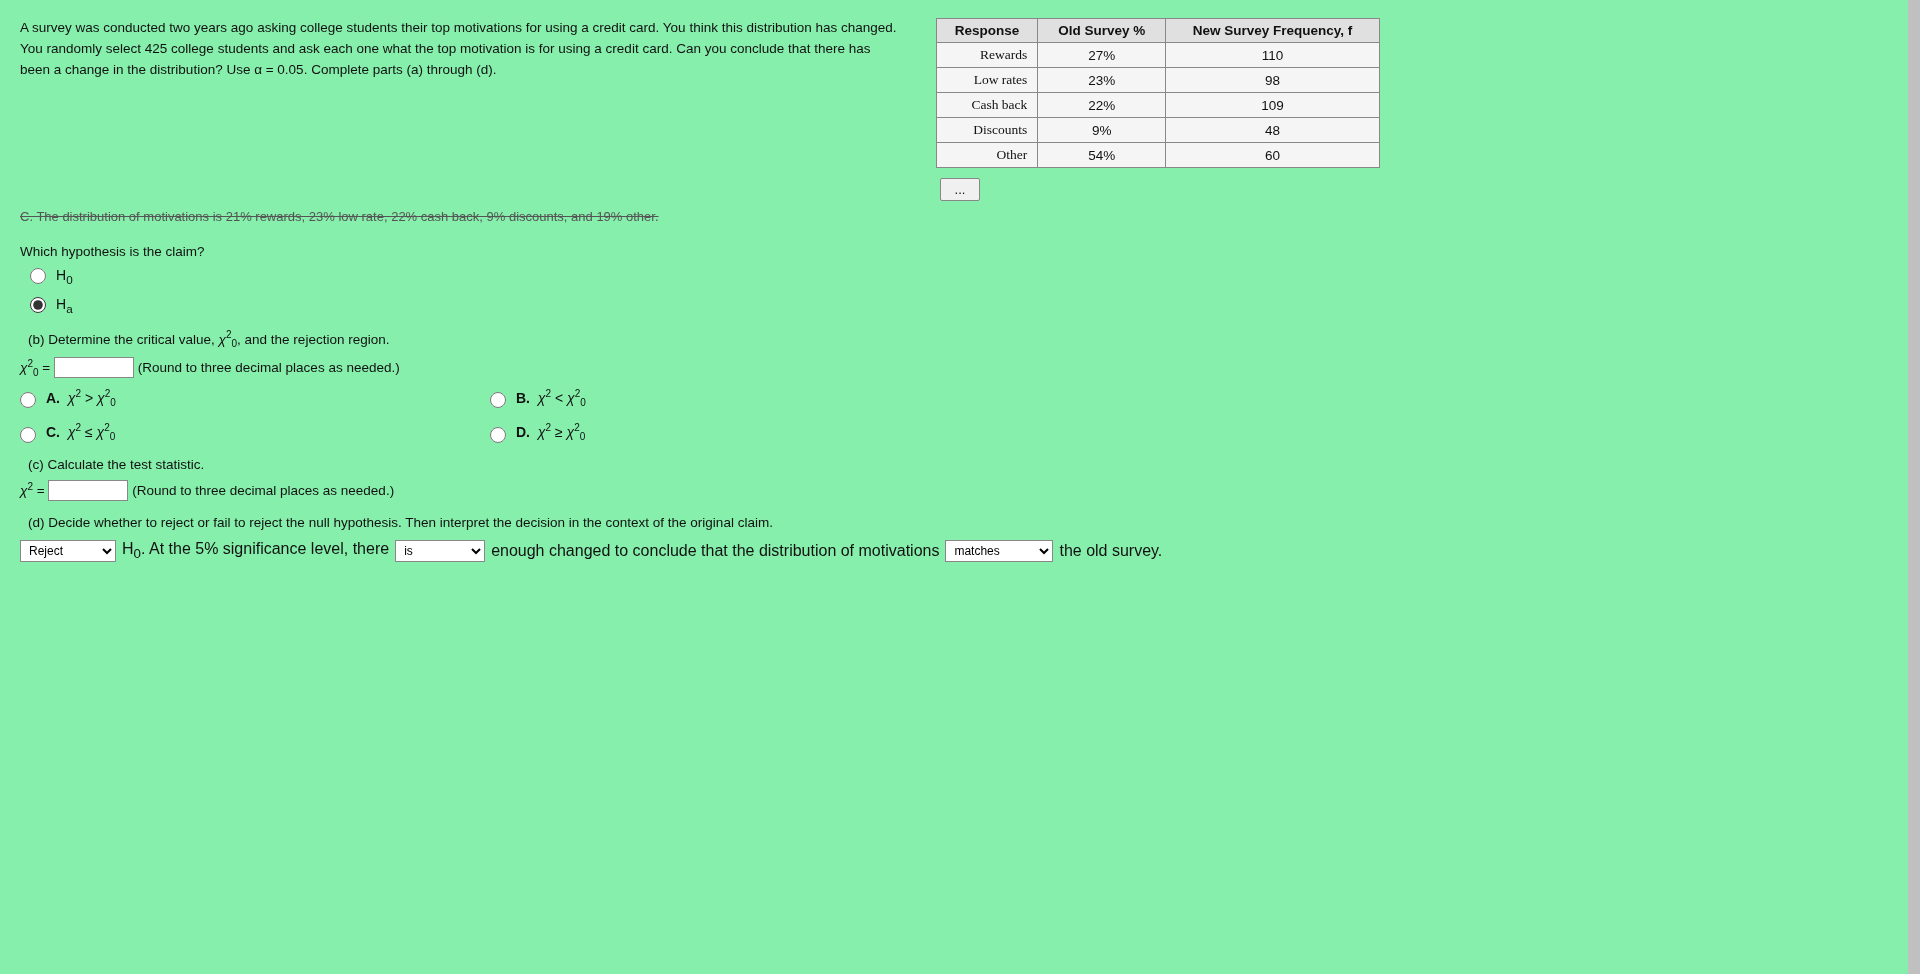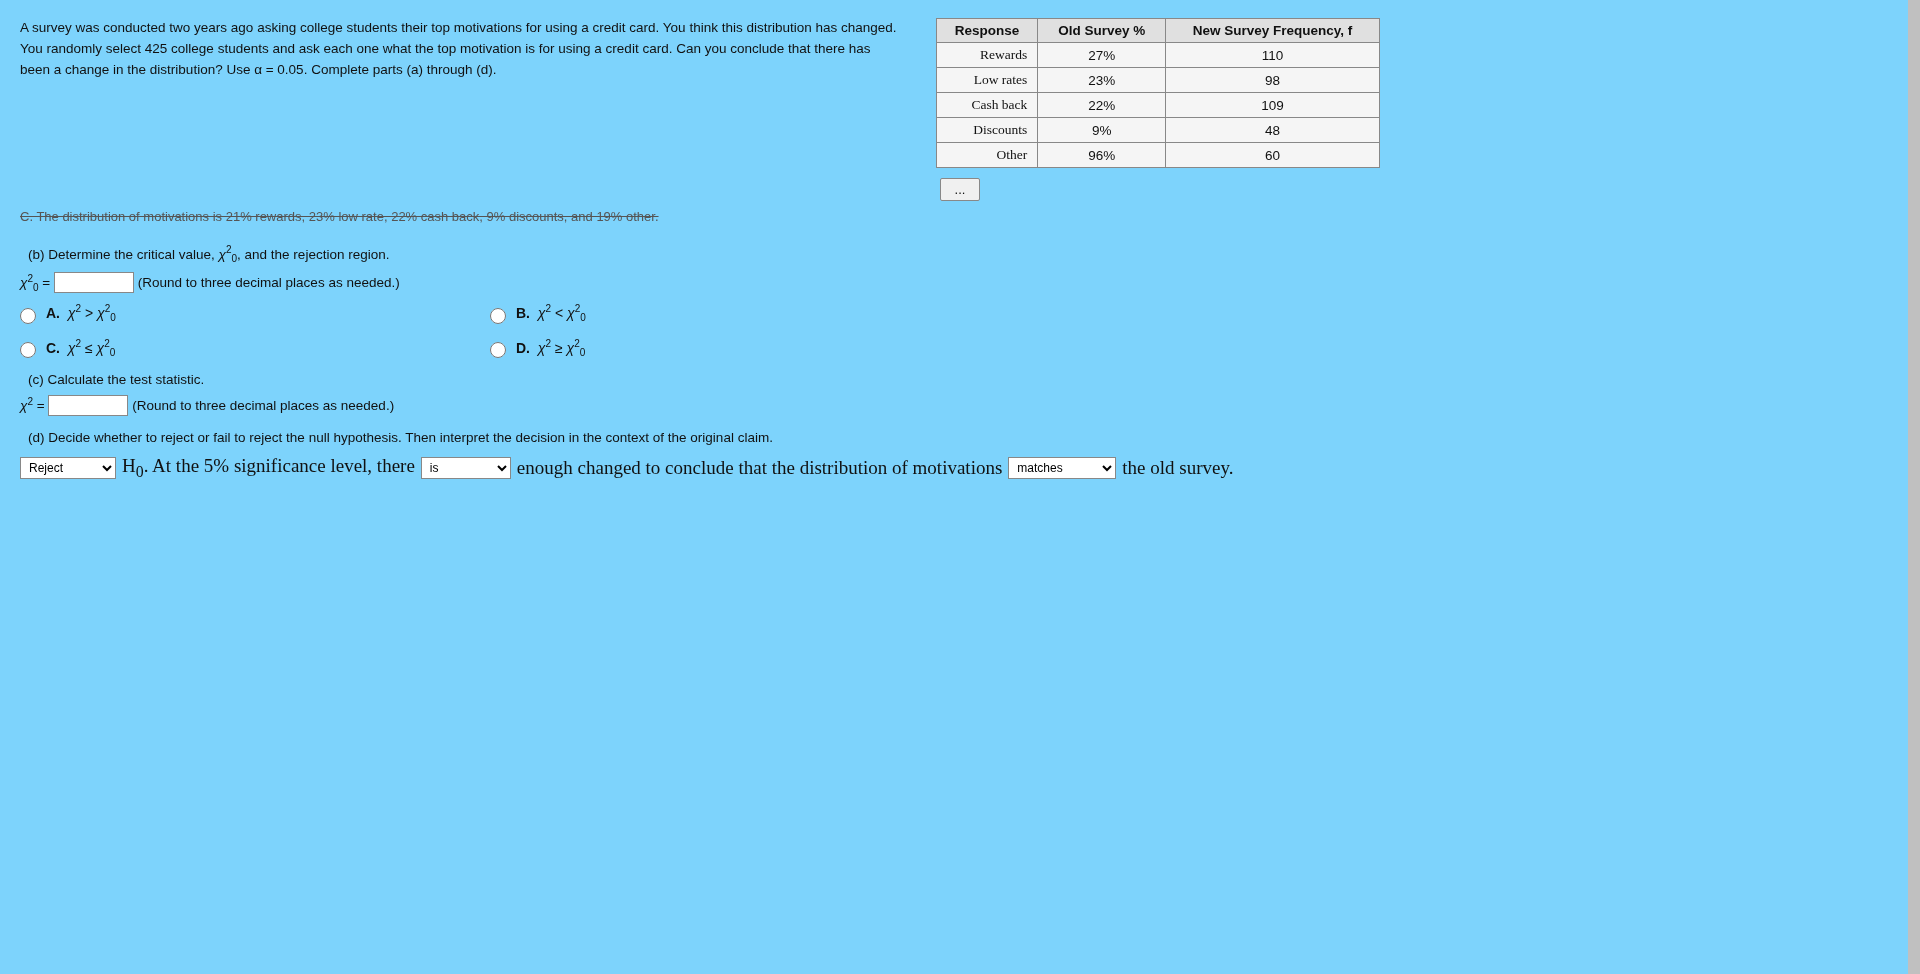--- a/index.html
+++ b/index.html
@@ -18,21 +18,21 @@
     }
     .main-container {
       display: flex;
       width: 100%;
       min-height: 974px;
       background: #e8e8e8;
     }
     .content-area {
       flex: 1;
       padding: 18px 20px 20px 20px;
-      background: #7dd3fc;
+      background: #86efac;
       position: relative;
     }
     .top-section {
       display: flex;
       gap: 0;
       margin-bottom: 10px;
     }
     .problem-text {
       flex: 1;
       font-size: 13.5px;
@@ -159,22 +159,21 @@
       min-width: 90px;
     }
     .bottom-row {
       display: flex;
       align-items: center;
       gap: 6px;
       flex-wrap: wrap;
       margin-top: 10px;
     }
     .bottom-text {
-      font-size: 19px;
-      font-family: Liberation Serif, serif;
+      font-size: 16px;
     }
     .scrollbar-right {
       width: 12px;
       background: #c0c0c0;
       position: absolute;
       right: 0;
       top: 0;
       bottom: 0;
     }
   </style>
@@ -211,34 +210,47 @@
                 <td>22%</td>
                 <td>109</td>
               </tr>
               <tr>
                 <td>Discounts</td>
                 <td>9%</td>
                 <td>48</td>
               </tr>
               <tr>
                 <td>Other</td>
-                <td>96%</td>
+                <td>54%</td>
                 <td>60</td>
               </tr>
             </tbody>
         </table>
       </div>
     </div>
 
     <div class="dots-container">
       <span class="dots-box">...</span>
     </div>
 
     <div class="strikethrough-text">C. The distribution of motivations is 21% rewards, 23% low rate, 22% cash back, 9% discounts, and 19% other.</div>
 
+    <div class="section">
+      <div class="section-label">Which hypothesis is the claim?</div>
+      <div class="radio-group">
+        <label class="radio-item">
+          <input type="radio" class="radio-input" name="hypothesis" style="">
+          <span>H<sub>0</sub></span>
+        </label>
+        <label class="radio-item">
+          <input type="radio" class="radio-input" name="hypothesis" checked="" style="">
+          <span>H<sub>a</sub></span>
+        </label>
+      </div>
+    </div>
 
     <div class="section">
       <div class="part-label">
         (b) Determine the critical value, <span class="chi-symbol">χ</span><sup class="sup-text">2</sup><sub style="font-size:10px;">0</sub>, and the rejection region.
       </div>
       <div style="margin-bottom:8px;">
         <span class="math-text">
           <span class="chi-symbol">χ</span><sup class="sup-text">2</sup><sub style="font-size:10px;">0</sub> =
         </span>
         <input type="text" class="inline-input-field" placeholder="" style="">

